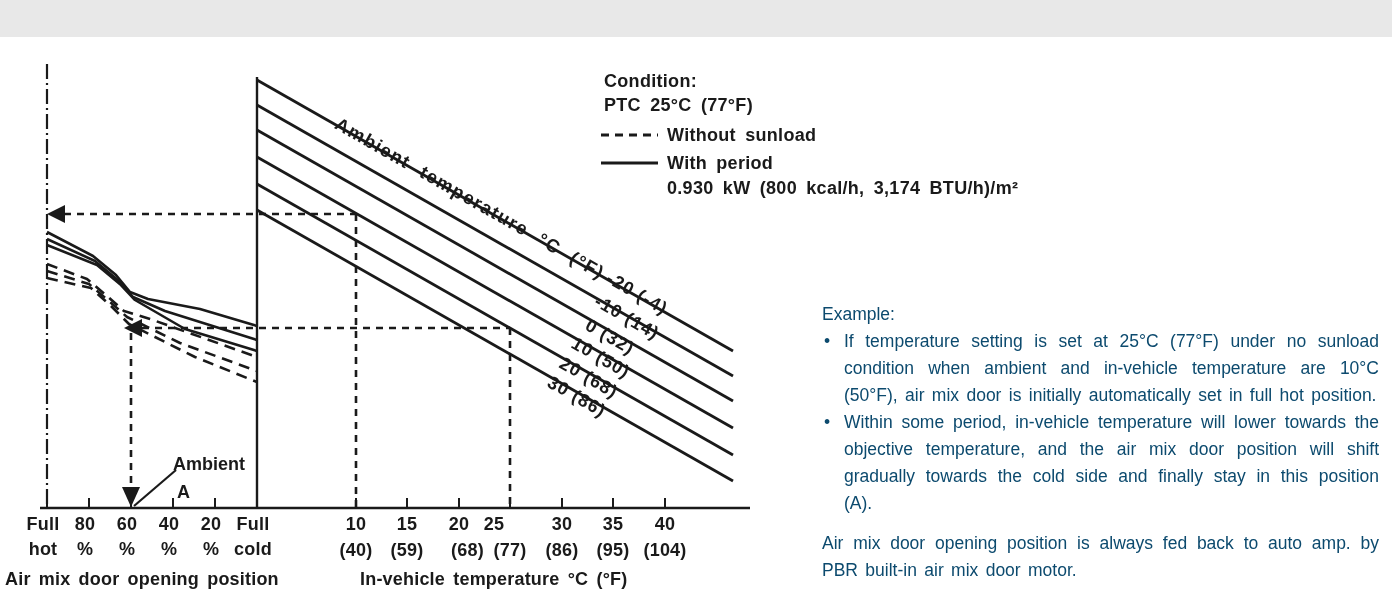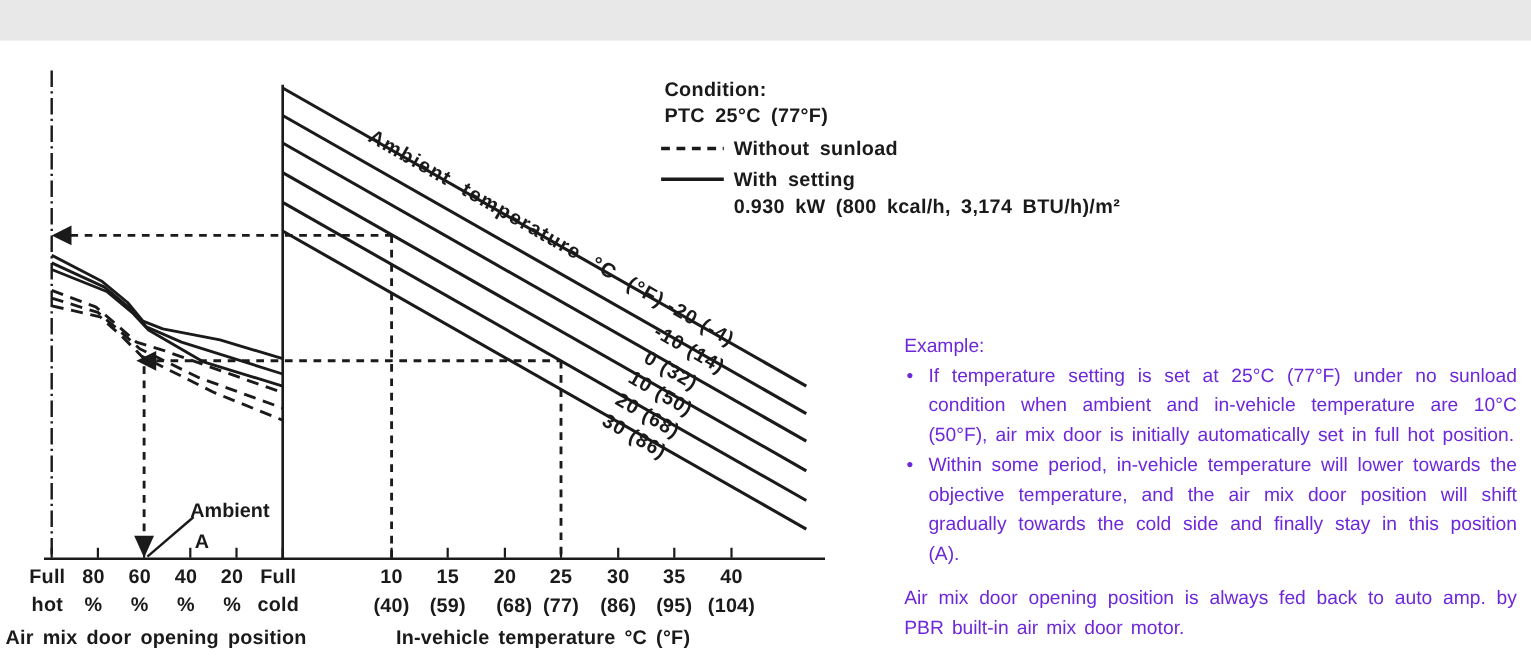--- a/index.html
+++ b/index.html
@@ -10,21 +10,21 @@
   .cond{font-size:18px;font-weight:700;letter-spacing:.3px;word-spacing:4px;}
   .tick-label{position:absolute;transform:translateX(-50%);font-weight:700;
               font-size:18px;letter-spacing:.2px;text-align:center;}
   .axis-title{font-weight:700;font-size:18px;letter-spacing:.2px;word-spacing:3px;}
   .amb-label{position:absolute;transform-origin:0 0;transform:rotate(29.7deg);
              font-weight:700;font-size:18px;letter-spacing:1px;white-space:nowrap;}
   .amb-title{position:absolute;transform-origin:0 0;transform:rotate(29.7deg);
              font-weight:700;font-size:18.5px;letter-spacing:1.4px;word-spacing:7px;
              white-space:nowrap;}
   #example-block{position:absolute;left:822px;top:264px;width:557px;
-                 font-size:17.5px;line-height:27px;word-spacing:2.5px;color:#6d28d9;}
+                 font-size:17.5px;line-height:27px;word-spacing:2.5px;color:#0c4a6e;}
   .bullet-item{position:relative;padding-left:22px;text-align:justify;}
   .bullet-dot{position:absolute;left:2px;top:0;}
   #example-footer{margin-top:13px;text-align:justify;}
   .pos-label{position:absolute;font-weight:700;font-size:18px;}
 </style>
 </head>
 <body>
 
 <div id="page">
 
@@ -92,21 +92,21 @@
       <path d="M134 469 L176 433" stroke-width="2.2"></path>
 
       <path d="M601 98 H658" stroke-width="3.2" stroke-dasharray="8 6"></path>
       <path d="M601 126 H658" stroke-width="3.2"></path>
     </g>
   </svg>
 
   <div class="txt cond" style="left:604px;top:34px;">Condition:</div>
   <div class="txt cond" style="left:604px;top:58px;">PTC 25°C (77°F)</div>
   <div class="txt cond" style="left:667px;top:88px;">Without sunload</div>
-  <div class="txt cond" style="left:667px;top:116px;">With setting</div>
+  <div class="txt cond" style="left:667px;top:116px;">With period</div>
   <div class="txt cond" style="left:667px;top:141px;">0.930 kW (800 kcal/h, 3,174 BTU/h)/m²</div>
 
   <div class="amb-title" style="left:342px;top:76px;">Ambient temperature °C (°F)</div>
   <div id="ambient-labels">
       <div class="amb-label" style="left:613px;top:231px;">-20 (-4)</div>
       <div class="amb-label" style="left:601px;top:254px;">-10 (14)</div>
       <div class="amb-label" style="left:592px;top:278px;">0 (32)</div>
       <div class="amb-label" style="left:578px;top:296px;">10 (50)</div>
       <div class="amb-label" style="left:566px;top:316px;">20 (68)</div>
       <div class="amb-label" style="left:554px;top:335px;">30 (86)</div>
@@ -124,21 +124,21 @@
       <div class="tick-label" style="left:253px;top:477px;">Full</div>
       <div class="tick-label" style="left:43px;top:502px;">hot</div>
       <div class="tick-label" style="left:85px;top:502px;">%</div>
       <div class="tick-label" style="left:127px;top:502px;">%</div>
       <div class="tick-label" style="left:169px;top:502px;">%</div>
       <div class="tick-label" style="left:211px;top:502px;">%</div>
       <div class="tick-label" style="left:253px;top:502px;">cold</div>
       <div class="tick-label" style="left:356px;top:477px;">10</div>
       <div class="tick-label" style="left:407px;top:477px;">15</div>
       <div class="tick-label" style="left:459px;top:477px;">20</div>
-      <div class="tick-label" style="left:510px;top:477px;">25</div>
+      <div class="tick-label" style="left:494px;top:477px;">25</div>
       <div class="tick-label" style="left:562px;top:477px;">30</div>
       <div class="tick-label" style="left:613px;top:477px;">35</div>
       <div class="tick-label" style="left:665px;top:477px;">40</div>
       <div class="tick-label" style="left:356px;top:503px;">(40)</div>
       <div class="tick-label" style="left:407px;top:503px;">(59)</div>
       <div class="tick-label" style="left:459px;top:503px;padding-left:17px;">(68)</div>
       <div class="tick-label" style="left:510px;top:503px;">(77)</div>
       <div class="tick-label" style="left:562px;top:503px;">(86)</div>
       <div class="tick-label" style="left:613px;top:503px;">(95)</div>
       <div class="tick-label" style="left:665px;top:503px;">(104)</div>

